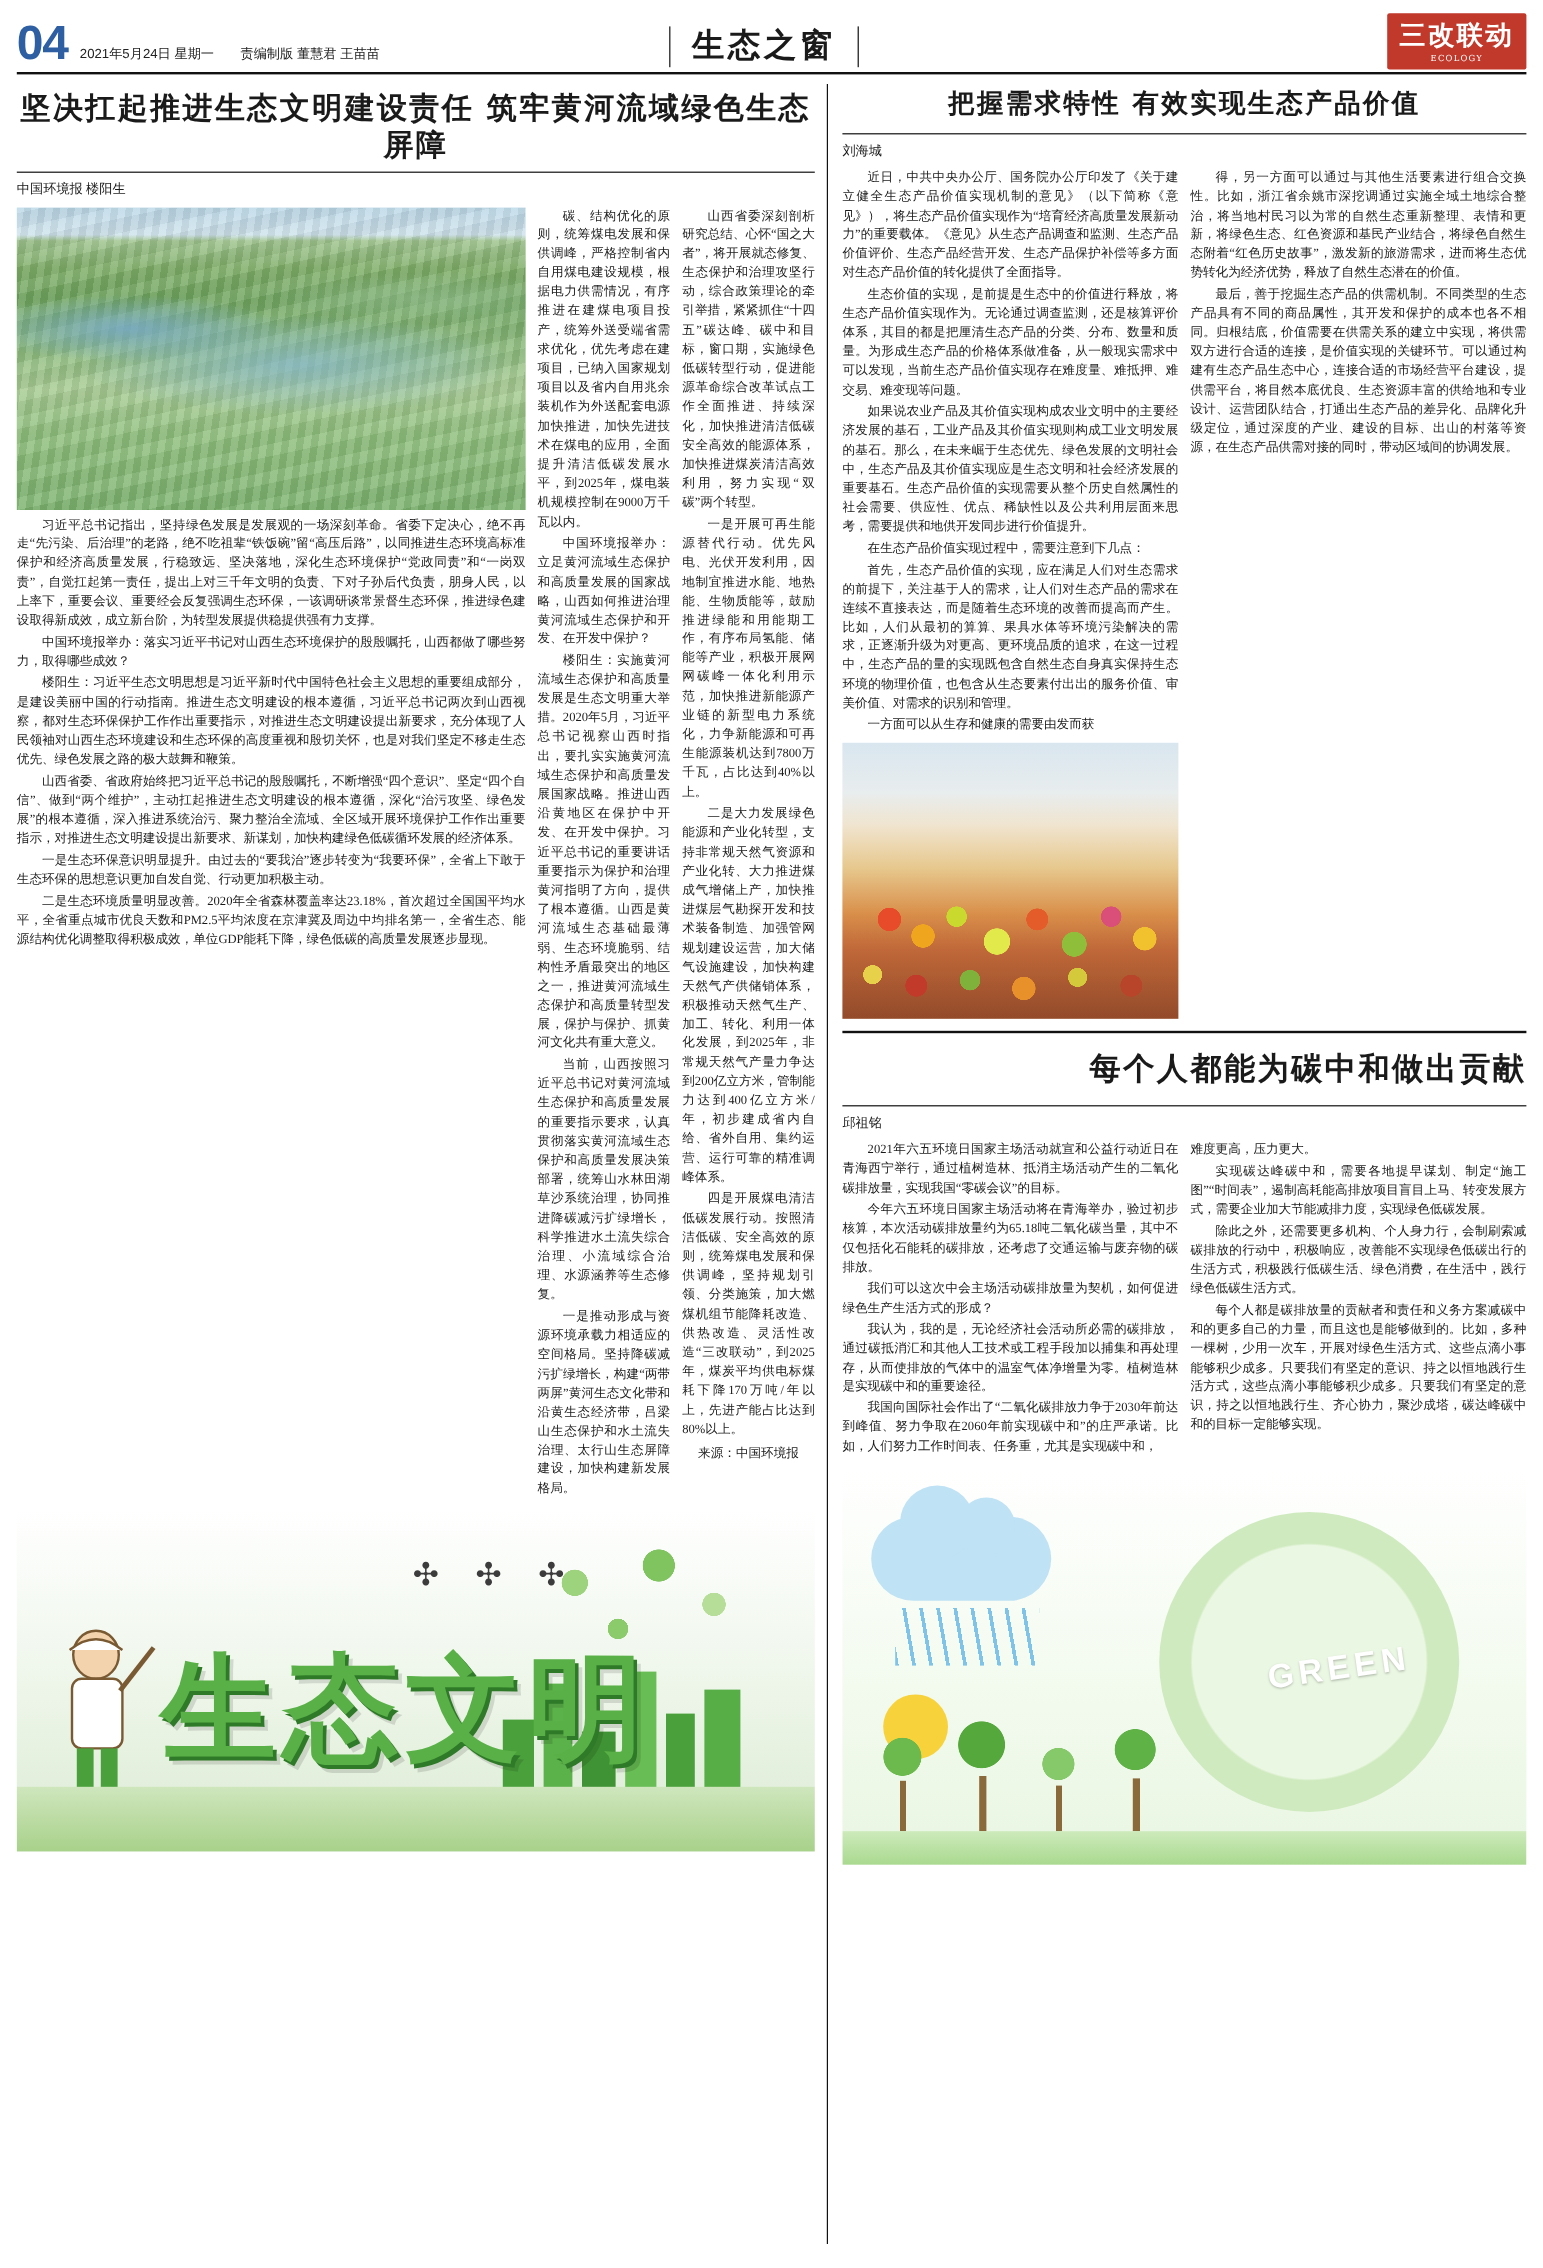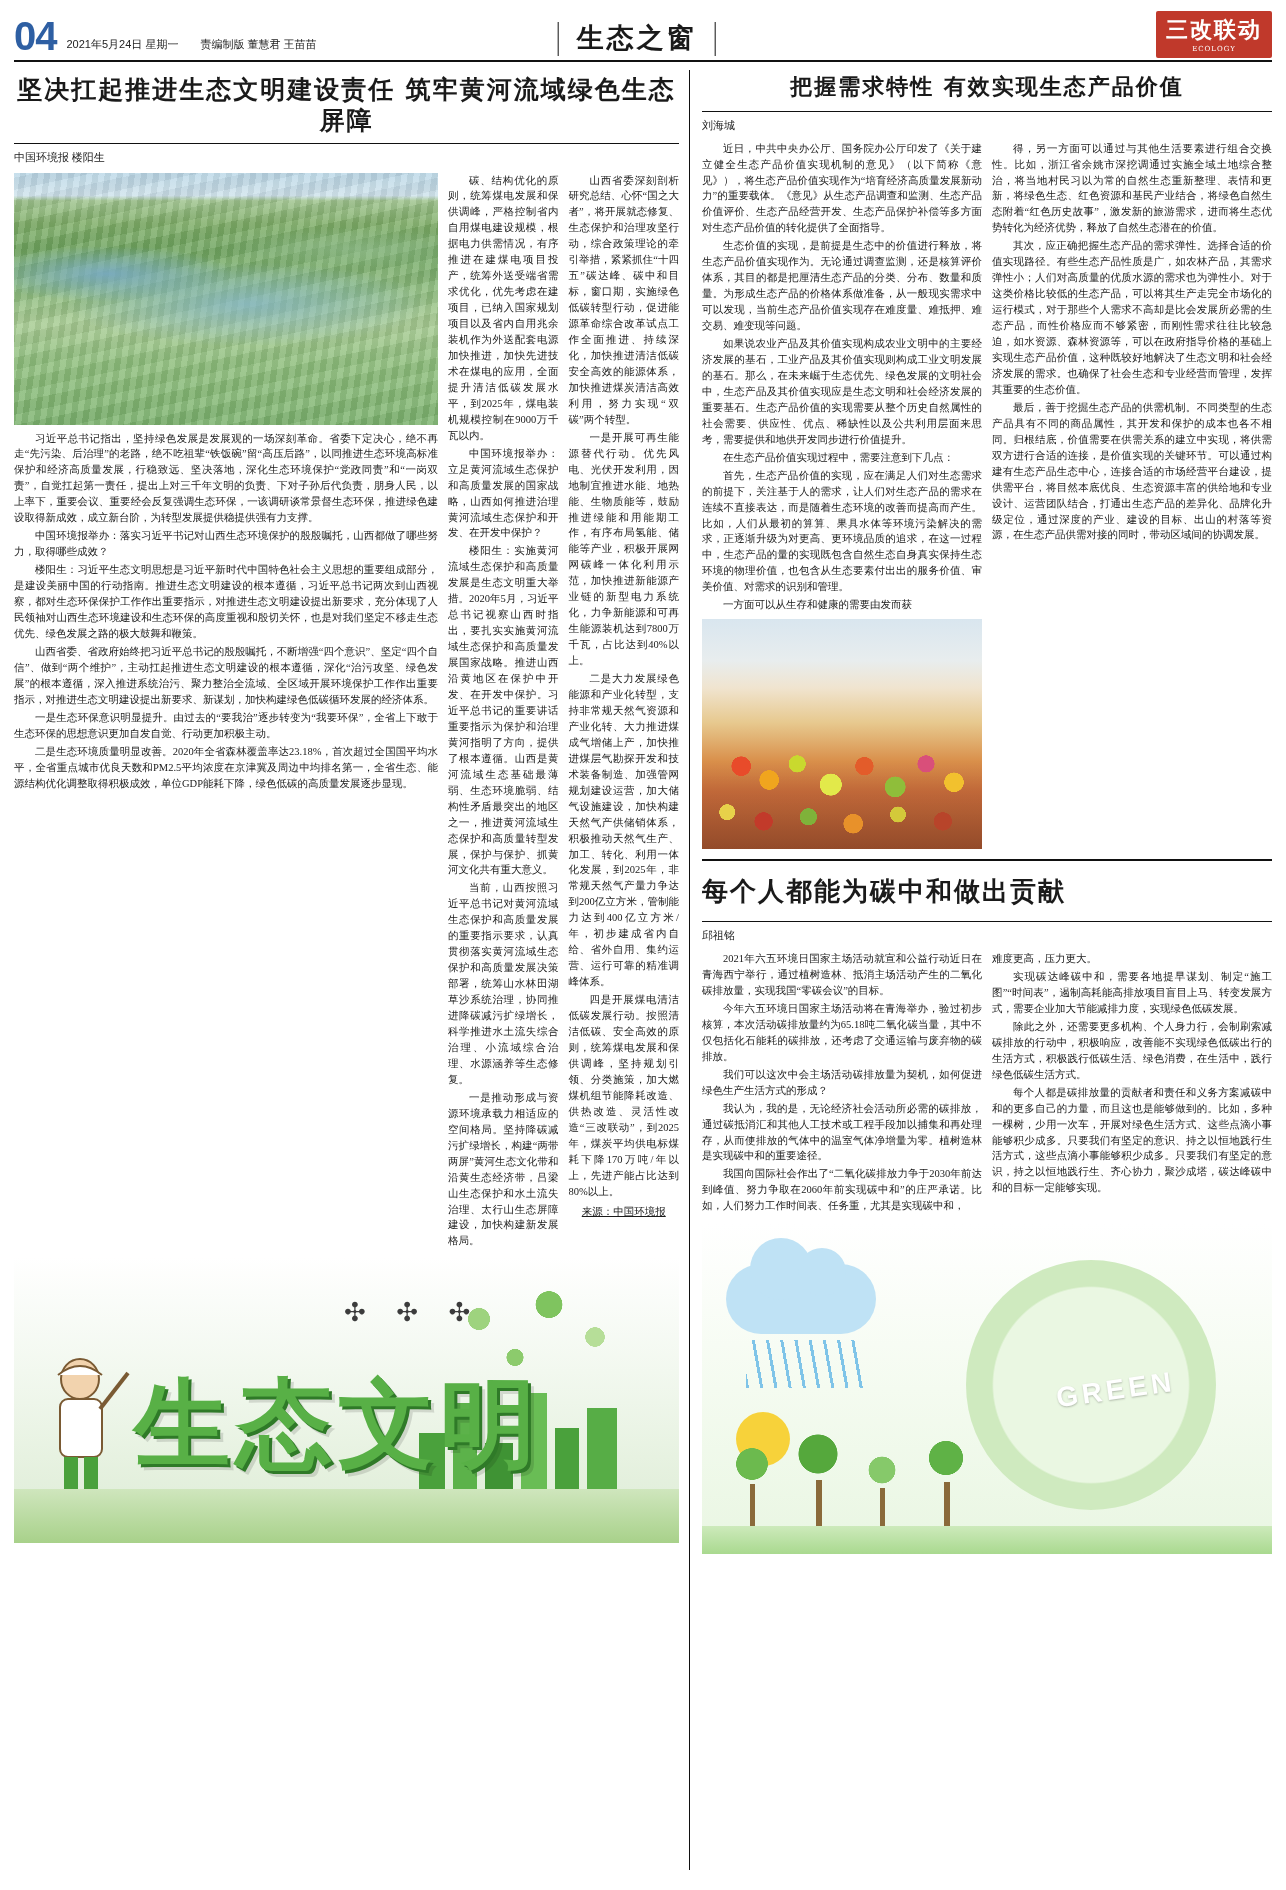--- a/index.html
+++ b/index.html
@@ -73,21 +73,21 @@
       radial-gradient(circle 13px at 70% 85%, #d3c93a 60%, transparent 62%),
       radial-gradient(circle 15px at 86% 88%, #b8442a 60%, transparent 62%),
       linear-gradient(0deg, rgba(0,0,0,.06), rgba(0,0,0,0) 40%);
   }
 
   
   .cols { display:flex; gap:10px; margin-top:8px; }
   .col { flex:1; font-size:10.5px; line-height:1.52; text-align:justify; }
   .col p { margin:0 0 2px 0; text-indent:2em; }
   .col p.nohang { text-indent:0; }
-  .src { text-align:center; font-size:10.5px; margin-top:4px;text-decoration:underline; }
+  .src { text-align:center; font-size:10.5px; margin-top:4px; }
 
   
   .illo { position:relative; width:100%; height:286px; margin-top:6px; overflow:hidden;
     background: linear-gradient(180deg,#ffffff 0%, #f2f8ef 40%, #e7f2e1 70%, #dcebd4 100%); }
   .illo .grass { position:absolute; left:0; right:0; bottom:0; height:54px;
     background: linear-gradient(180deg,#cfe6bd,#a8d18a); }
   .illo .bigtext { position:absolute; left:120px; bottom:52px; font-size:96px; font-weight:bold; color:#58b046;
     letter-spacing:6px; font-family:Liberation Sans, sans-serif; text-shadow: 3px 3px 0 #2f7a28, 6px 6px 0 rgba(0,0,0,.12); }
   .illo .leaves { position:absolute; right:40px; top:26px; width:200px; height:120px;
     background: radial-gradient(circle 18px at 20% 30%, #9ed37e 60%, transparent 62%),
@@ -102,21 +102,21 @@
        linear-gradient(#5cb24a,#5cb24a) 34px 30px/24px 90px no-repeat,
        linear-gradient(#3f9334,#3f9334) 66px 70px/28px 50px no-repeat,
        linear-gradient(#69bd55,#69bd55) 102px 20px/26px 100px no-repeat,
        linear-gradient(#4aa13c,#4aa13c) 136px 55px/24px 65px no-repeat,
        linear-gradient(#57ad46,#57ad46) 168px 35px/30px 85px no-repeat;}
 
   
   .headline2 { font-size:22px; font-weight:bold; letter-spacing:2px; text-align:center; line-height:1.3; padding:2px 0 6px; font-family:"DejaVu Serif", serif;}
   .rule-h { border-bottom:1px solid #111; margin:4px 0 6px 0;}
   .rule-thick { border-bottom:2px solid #111; margin:10px 0 8px 0;}
-  .headline3 { font-size:26px; font-weight:bold; letter-spacing:2px; text-align:left; line-height:1.3; padding:6px 0 8px; font-family:"DejaVu Serif", serif;}
+  .headline3 { font-size:26px; font-weight:bold; letter-spacing:2px; text-align:right; line-height:1.3; padding:6px 0 8px; font-family:"DejaVu Serif", serif;}
 
   .eco-illo { position:relative; width:100%; height:330px; margin-top:8px; overflow:hidden;
      background: linear-gradient(180deg,#ffffff 0%, #f4fbf0 50%, #e9f6e2 100%);}
   .eco-illo .circle { position:absolute; right:56px; top:36px; width:250px; height:250px; border-radius:50%;
      background: radial-gradient(circle at 50% 50%, #eaf7e2 0 55%, #cfeabf 56% 72%, #aedc97 73% 100%); }
   .eco-illo .word { position:absolute; right:96px; top:150px; color:#ffffff; font-size:28px; font-weight:bold;
      letter-spacing:4px; font-family:"Liberation Sans", sans-serif; text-shadow:0 1px 2px rgba(0,0,0,.25); transform:rotate(-8deg);}
   .eco-illo .cloud { position:absolute; left:24px; top:40px; width:150px; height:70px; background:#bfe2f5; border-radius:40px;}
   .eco-illo .cloud:before{content:"";position:absolute;left:24px;top:-26px;width:62px;height:62px;background:#bfe2f5;border-radius:50%;}
   .eco-illo .cloud:after{content:"";position:absolute;left:72px;top:-16px;width:48px;height:48px;background:#bfe2f5;border-radius:50%;}
@@ -224,21 +224,20 @@
           <p>生态价值的实现，是前提是生态中的价值进行释放，将生态产品价值实现作为。无论通过调查监测，还是核算评价体系，其目的都是把厘清生态产品的分类、分布、数量和质量。为形成生态产品的价格体系做准备，从一般现实需求中可以发现，当前生态产品价值实现存在难度量、难抵押、难交易、难变现等问题。</p>
           <p>如果说农业产品及其价值实现构成农业文明中的主要经济发展的基石，工业产品及其价值实现则构成工业文明发展的基石。那么，在未来崛于生态优先、绿色发展的文明社会中，生态产品及其价值实现应是生态文明和社会经济发展的重要基石。生态产品价值的实现需要从整个历史自然属性的社会需要、供应性、优点、稀缺性以及公共利用层面来思考，需要提供和地供开发同步进行价值提升。</p>
           <p>在生态产品价值实现过程中，需要注意到下几点：</p>
           <p>首先，生态产品价值的实现，应在满足人们对生态需求的前提下，关注基于人的需求，让人们对生态产品的需求在连续不直接表达，而是随着生态环境的改善而提高而产生。比如，人们从最初的算算、果具水体等环境污染解决的需求，正逐渐升级为对更高、更环境品质的追求，在这一过程中，生态产品的量的实现既包含自然生态自身真实保持生态环境的物理价值，也包含从生态要素付出出的服务价值、审美价值、对需求的识别和管理。</p>
           <p>一方面可以从生存和健康的需要由发而获</p>
           <p></p>
           <div class="photo market" style="height:230px;margin-top:6px;"></div>
         </div>
         <div class="col">
           <p>得，另一方面可以通过与其他生活要素进行组合交换性。比如，浙江省余姚市深挖调通过实施全域土地综合整治，将当地村民习以为常的自然生态重新整理、表情和更新，将绿色生态、红色资源和基民产业结合，将绿色自然生态附着“红色历史故事”，激发新的旅游需求，进而将生态优势转化为经济优势，释放了自然生态潜在的价值。</p>
-          <p>其次，应正确把握生态产品的需求弹性。选择合适的价值实现路径。有些生态产品性质是广，如农林产品，其需求弹性小；人们对高质量的优质水源的需求也为弹性小。对于这类价格比较低的生态产品，可以将其生产走完全市场化的运行模式，对于那些个人需求不高却是比会发展所必需的生态产品，而性价格应而不够紧密，而刚性需求往往比较急迫，如水资源、森林资源等，可以在政府指导价格的基础上实现生态产品价值，这种既较好地解决了生态文明和社会经济发展的需求。也确保了社会生态和专业经营而管理，发挥其重要的生态价值。</p>
           <p>最后，善于挖掘生态产品的供需机制。不同类型的生态产品具有不同的商品属性，其开发和保护的成本也各不相同。归根结底，价值需要在供需关系的建立中实现，将供需双方进行合适的连接，是价值实现的关键环节。可以通过构建有生态产品生态中心，连接合适的市场经营平台建设，提供需平台，将目然本底优良、生态资源丰富的供给地和专业设计、运营团队结合，打通出生态产品的差异化、品牌化升级定位，通过深度的产业、建设的目标、出山的村落等资源，在生态产品供需对接的同时，带动区域间的协调发展。</p>
         </div>
       </div>
 
       <div class="rule-thick"></div>
 
       <div class="headline3">每个人都能为碳中和做出贡献</div>
       <div class="rule-h"></div>
       <div class="byline">邱祖铭</div>
 

